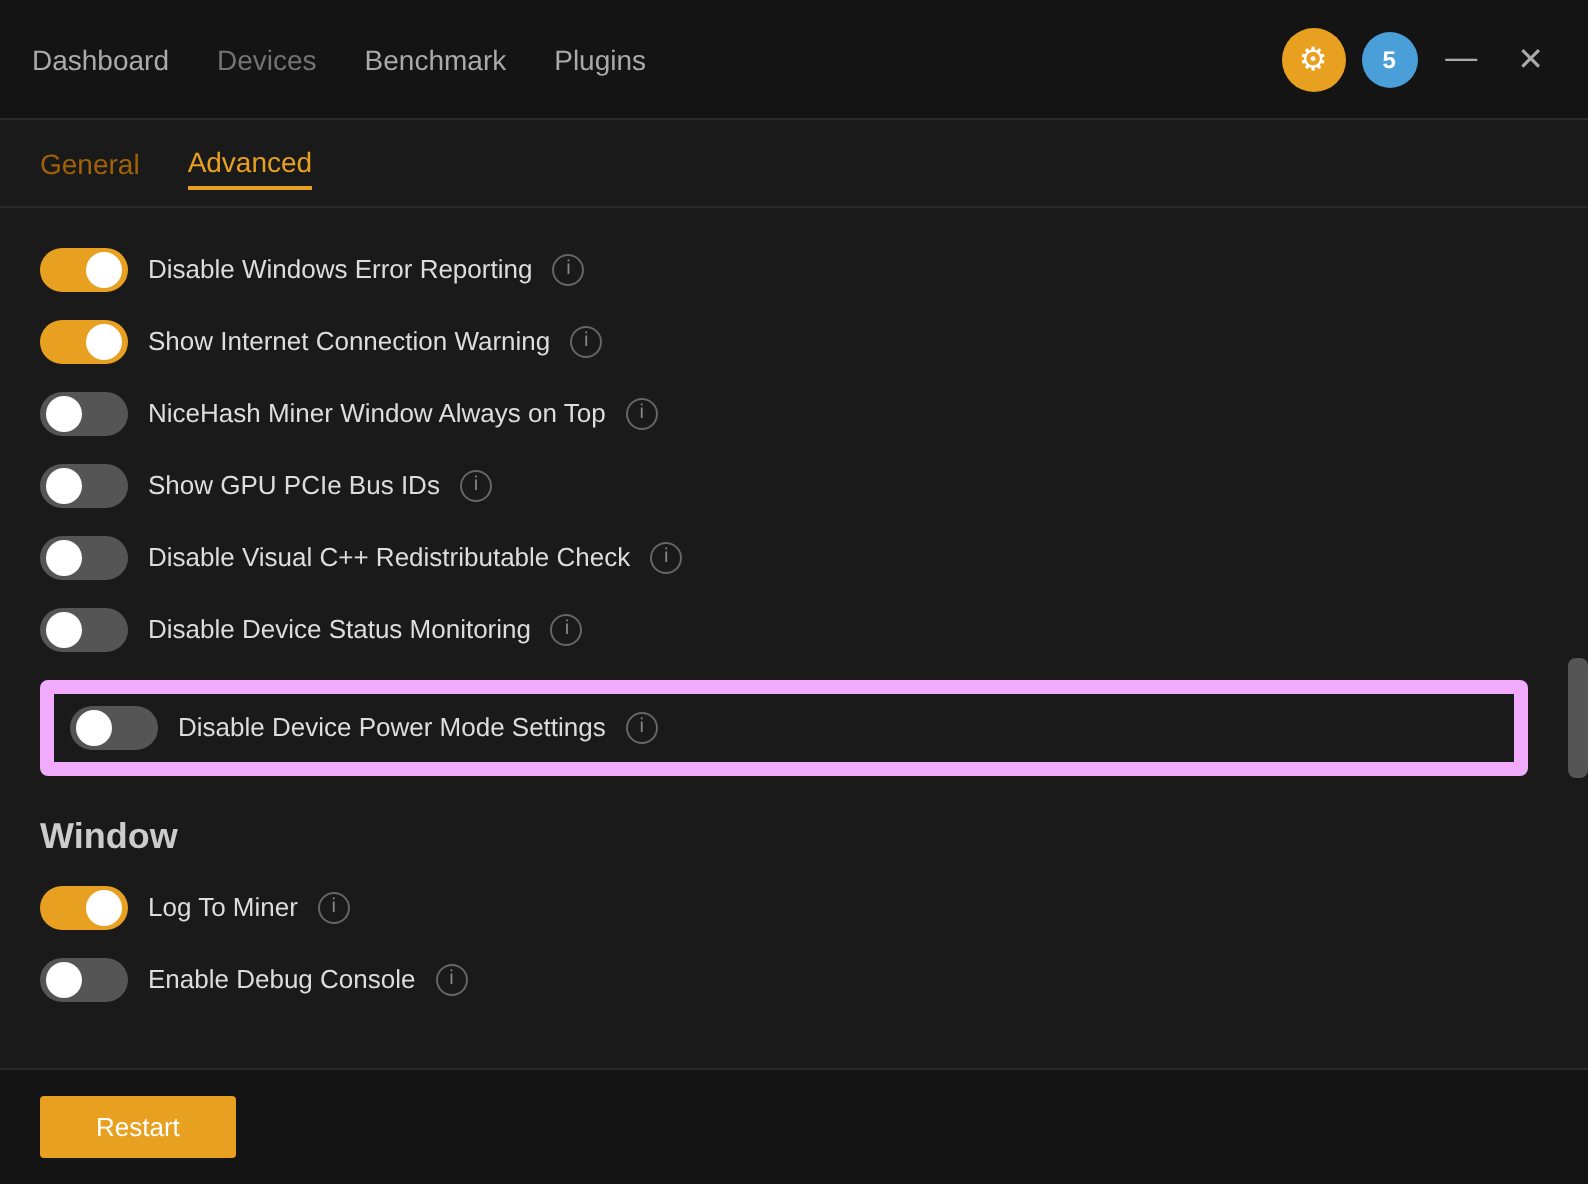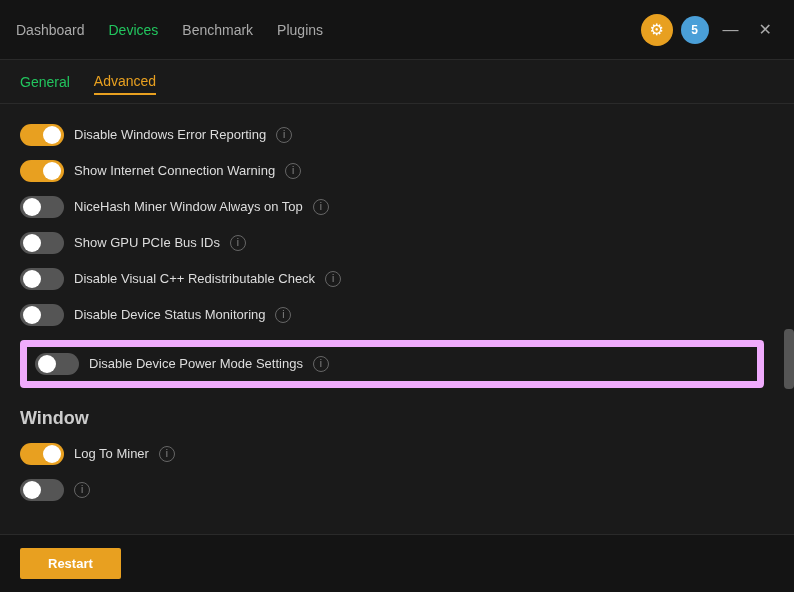--- a/index.html
+++ b/index.html
@@ -28,21 +28,21 @@
       flex: 1;
     }
     .nav-item {
       color: #aaaaaa;
       font-size: 14px;
       font-weight: 500;
       cursor: pointer;
       padding: 4px 0;
       text-decoration: none;
     }
-    .nav-item.active { color: #22c55e; }
+    .nav-item.active { color: #737373; }
 
     .titlebar-controls {
       display: flex;
       align-items: center;
       gap: 8px;
     }
     .gear-btn {
       width: 32px;
       height: 32px;
       background: #e8a020;
@@ -80,21 +80,21 @@
       display: flex;
       align-items: center;
       padding: 0 20px;
       gap: 24px;
       border-bottom: 1px solid #2a2a2a;
     }
     .tab {
       font-size: 14px;
       cursor: pointer;
       padding: 4px 0;
-      color: #22c55e;
+      color: #a16207;
     }
     .tab.active {
       color: #e8a020;
       border-bottom: 2px solid #e8a020;
     }
 
     
     .main-content {
       display: flex;
       height: calc(592px - 60px - 44px - 58px);
@@ -211,21 +211,21 @@
       cursor: pointer;
       letter-spacing: 0.5px;
       border-radius: 2px;
     }
     .btn-restart {
       background: #e8a020;
       border: none;
       color: #ffffff;
       padding: 8px 28px;
       font-size: 13px;
-      font-weight: 700;
+      font-weight: 400;
       cursor: pointer;
       border-radius: 2px;
     }
   </style>
 </head>
 <body>
 
 <div class="titlebar">
   <div class="nav-items">
     <a class="nav-item">Dashboard</a>
@@ -313,20 +313,21 @@
         <div class="toggle-knob"></div>
       </div>
       <span class="toggle-label">Log To Miner</span>
       <div class="info-icon">i</div>
     </div>
 
     <div class="toggle-row">
       <div class="toggle-switch off">
         <div class="toggle-knob"></div>
       </div>
+      <span class="toggle-label">Enable Debug Console</span>
       <div class="info-icon">i</div>
     </div>
 
   </div>
 
   <div style="width:10px; background:#222; position:relative;">
     <div style="width:10px; height:60px; background:#555; border-radius:4px; position:absolute; top:10px;"></div>
   </div>
 </div>
 

